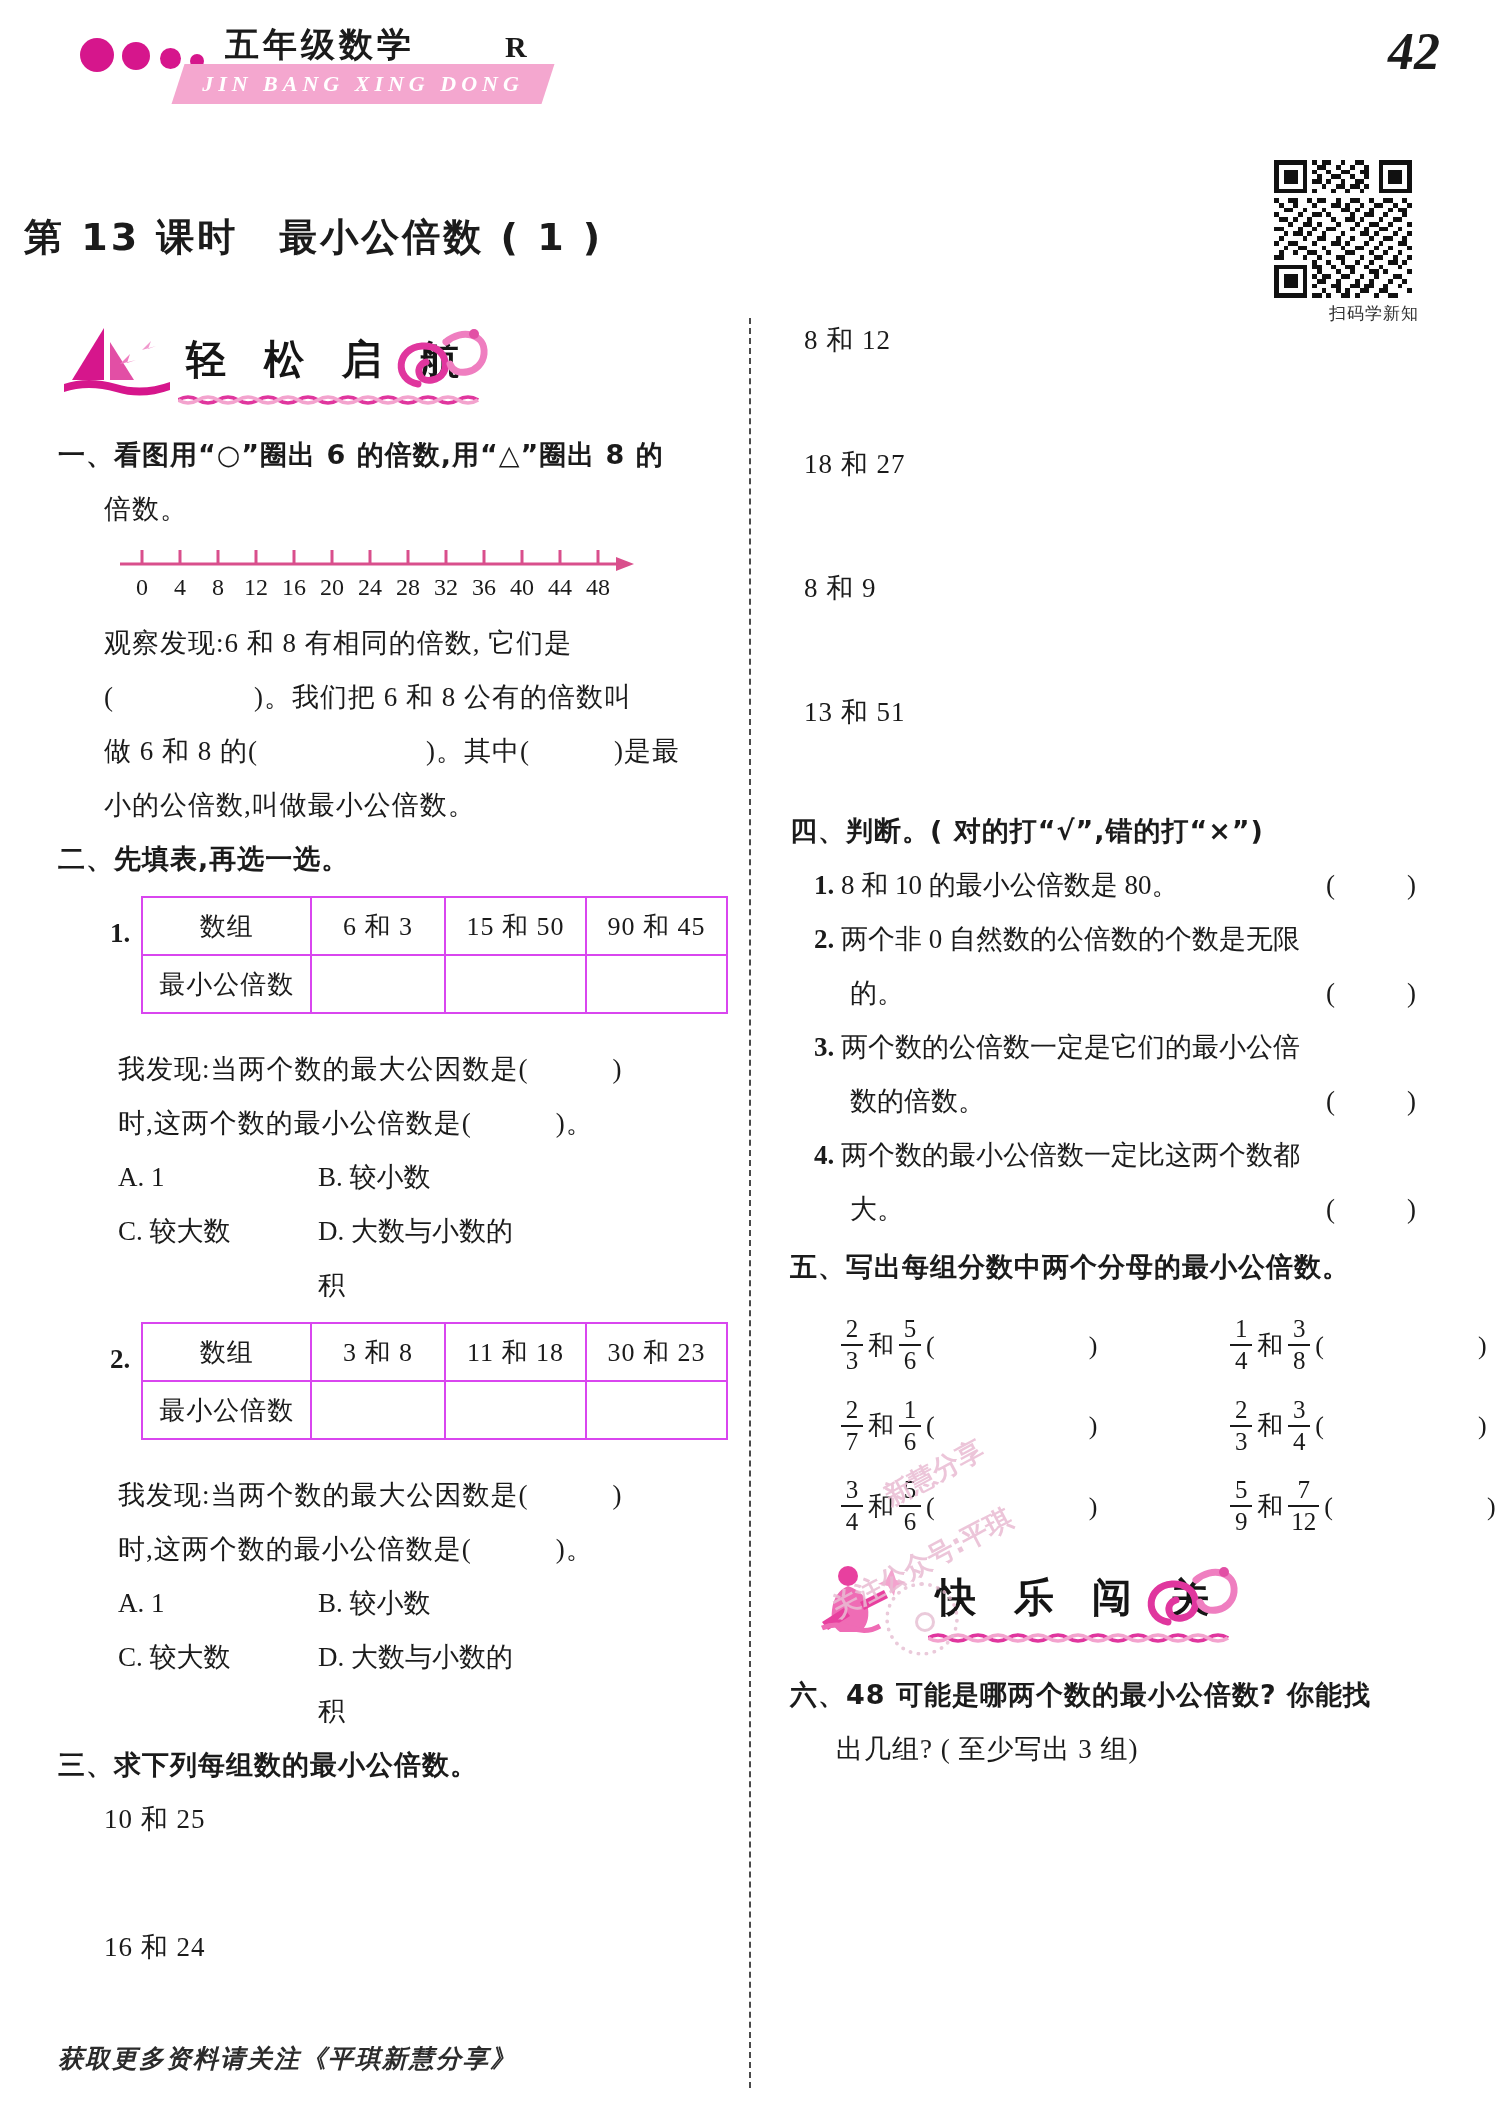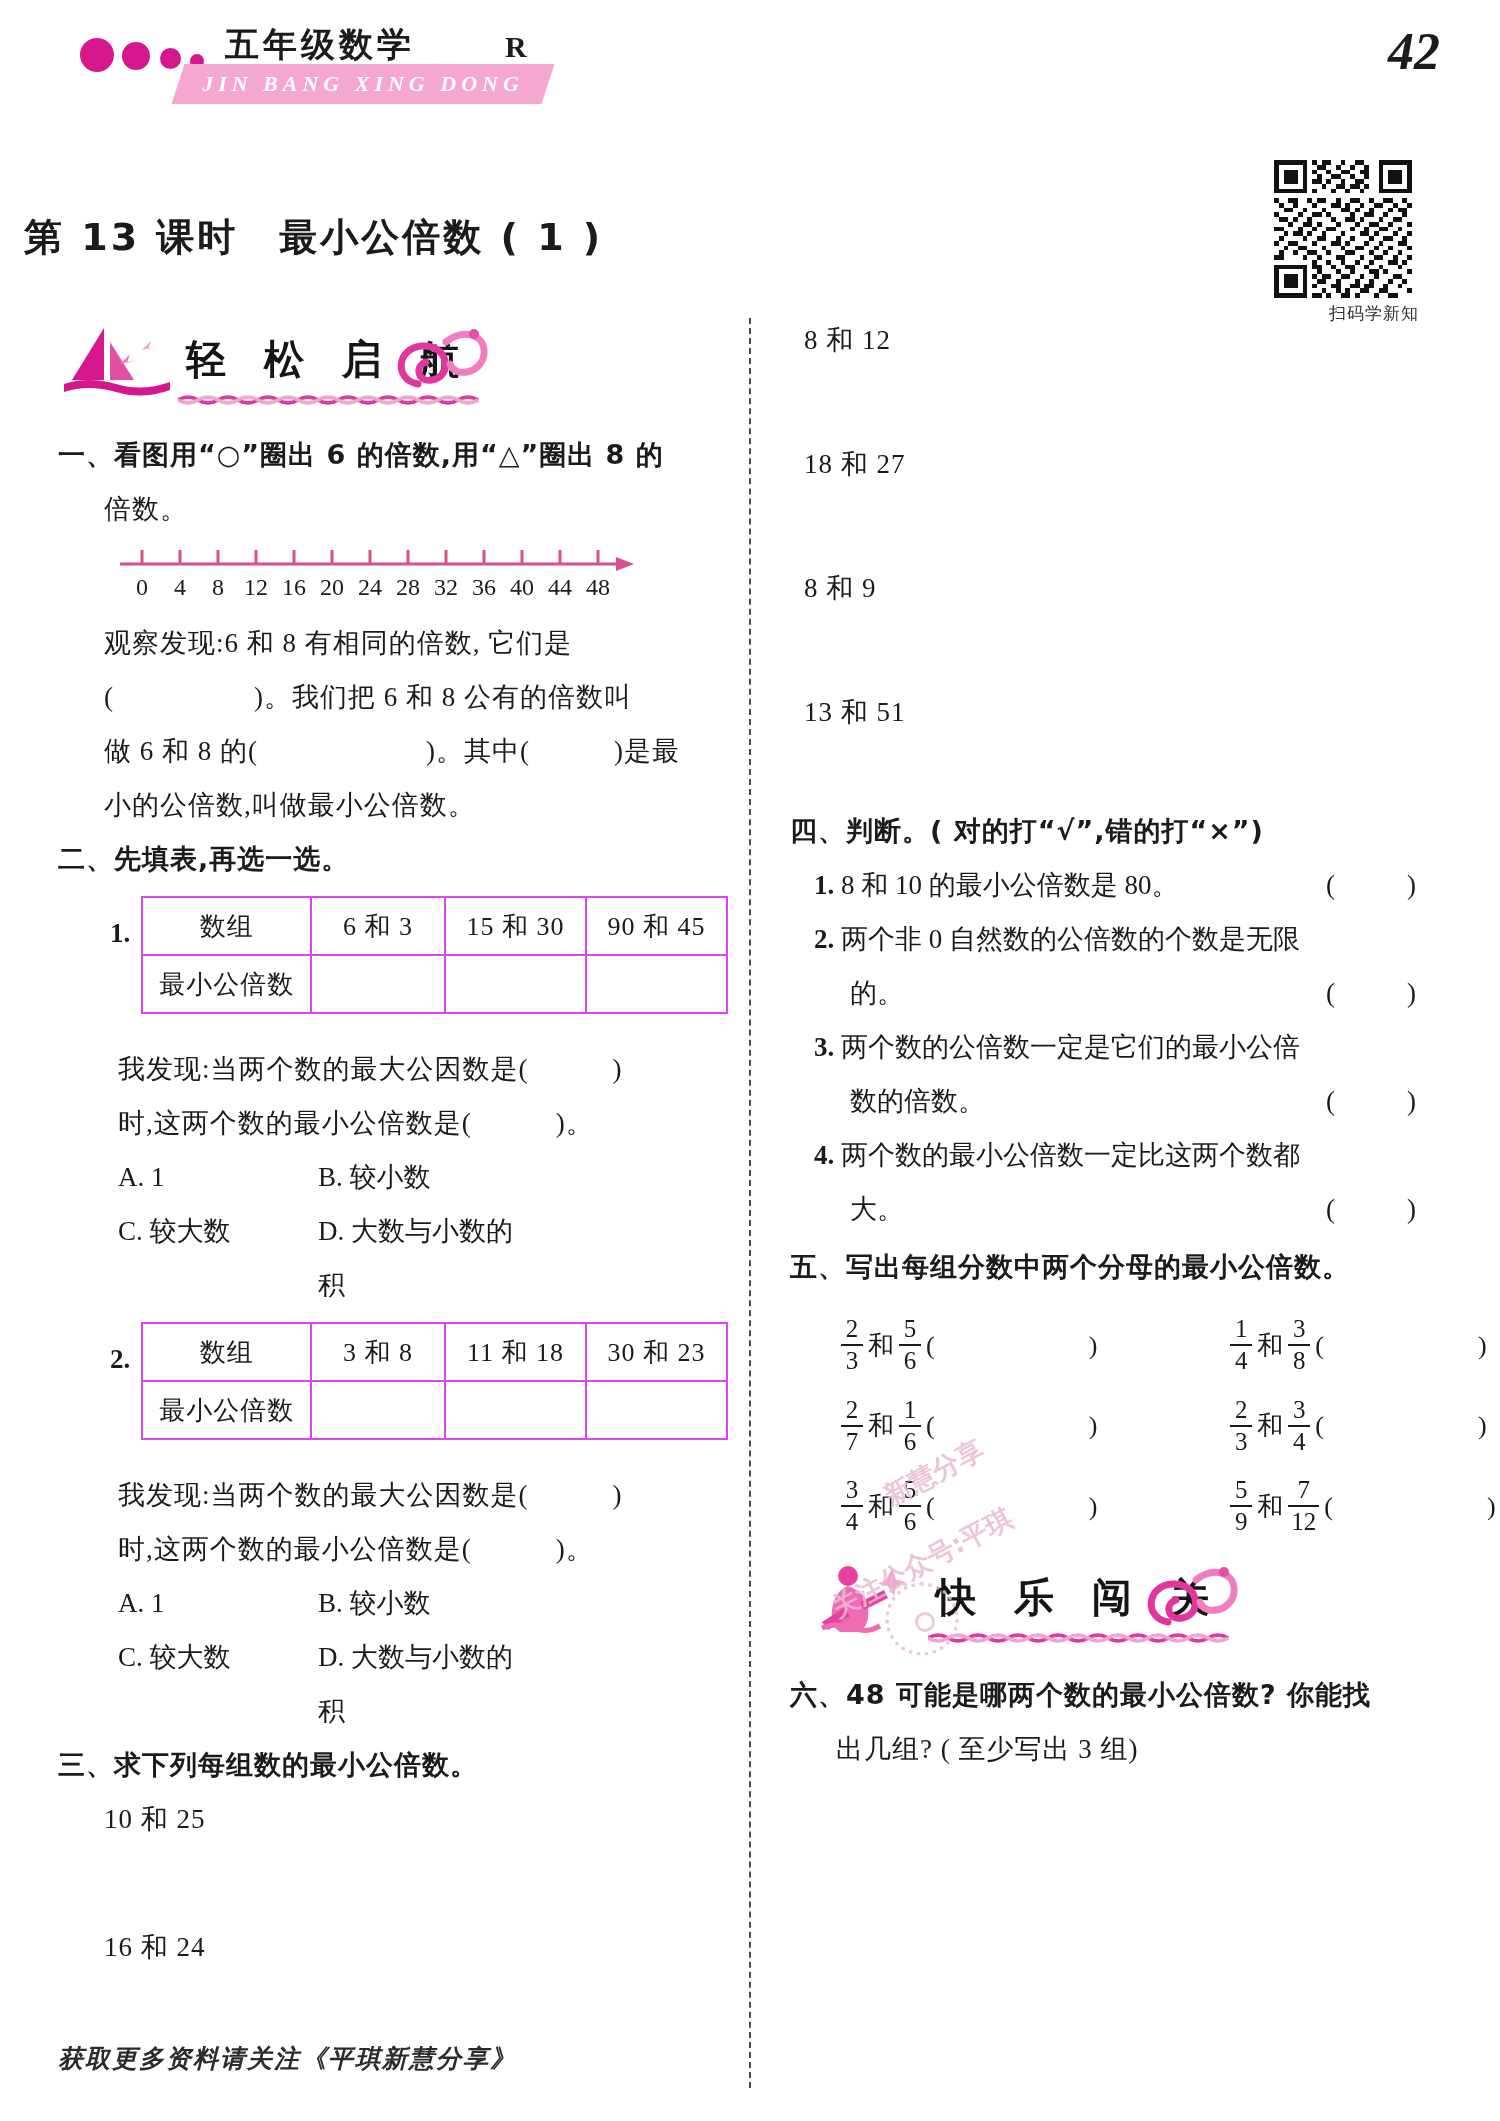--- a/index.html
+++ b/index.html
@@ -462,21 +462,21 @@
       <span class="hd">二、先填表,再选一选。</span>
     </div>
 
     <div class="tblrow">
       <div class="tblno">1.</div>
       <table class="t">
         <tbody>
             <tr>
           <td class="c0">数组</td>
           <td class="c1">6 和 3</td>
-          <td class="c2">15 和 30</td>
+          <td class="c2">15 和 50</td>
           <td class="c3">90 和 45</td>
         </tr>
         <tr>
           <td class="c0">最小公倍数</td>
           <td class="c1"></td>
           <td class="c2"></td>
           <td class="c3"></td>
         </tr>
       </tbody>
         </table>

